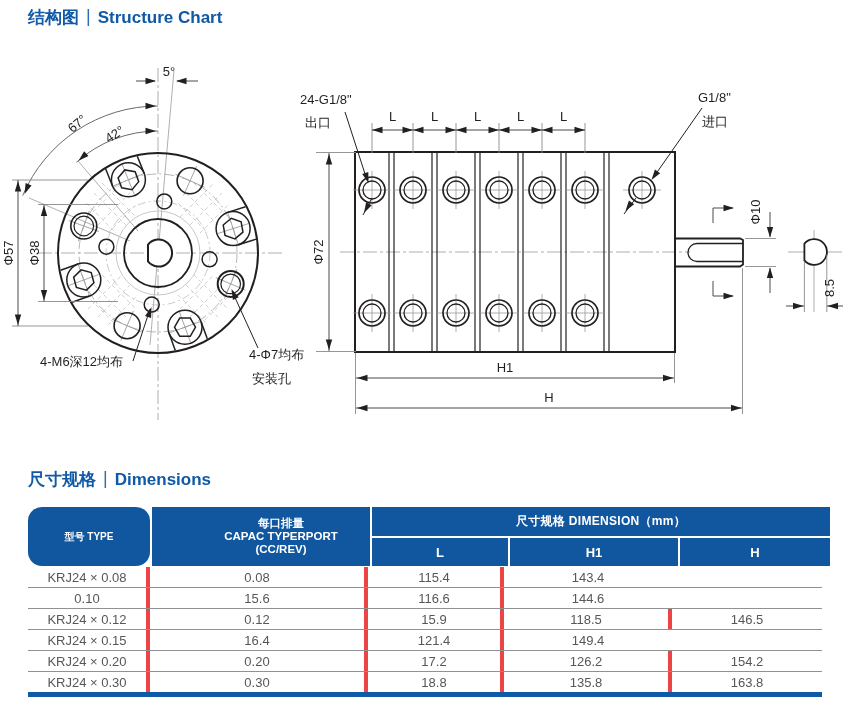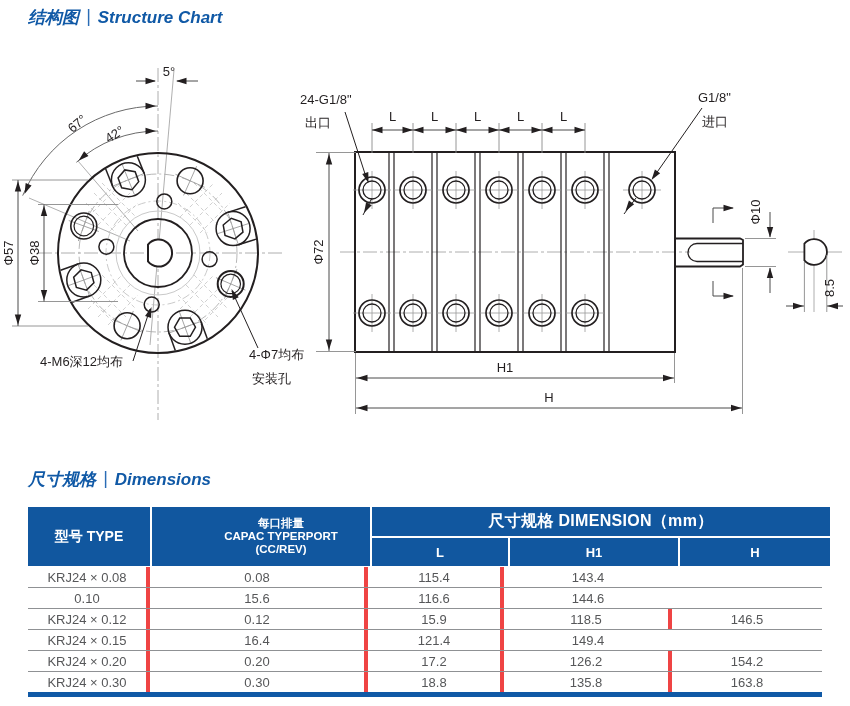--- a/index.html
+++ b/index.html
@@ -1,31 +1,31 @@
 <!DOCTYPE html>
 <html><head>
 <meta charset="utf-8">
 <style>
   html,body{margin:0;padding:0;background:#fff;}
   #page{position:relative;width:850px;height:706px;background:#fff;overflow:hidden;
         font-family:"Liberation Sans",sans-serif;}
   .sec-title{position:absolute;left:28px;display:flex;align-items:baseline;gap:7px;
-             color:#1059a6;font-weight:bold;font-size:17px;font-style:italic;}
+             color:#1059a6;font-weight:bold;font-size:17px;}
   .sec-title .div{font-weight:400;color:#2a6cb5;font-size:18px;position:relative;top:-1px;}
   #title1{top:6px;} #title2{top:468px;text-align:center;}
   svg text{font-family:"Liberation Sans",sans-serif;fill:#231f20;font-size:13px;}
   
   #spec-table{position:absolute;left:28px;top:507px;width:794px;}
   .thead{display:grid;grid-template-columns:122px 218px 136px 168px 150px;
          grid-template-rows:29px 28px;column-gap:2px;row-gap:2px;background:#fff;}
   .hcell{background:#11579f;color:#fff;display:flex;flex-direction:column;
          align-items:center;justify-content:center;font-weight:bold;text-align:center;}
-  .h-type{grid-row:1/3;grid-column:1;font-size:14px;}
+  .h-type{grid-row:1/3;grid-column:1;font-size:10px;border-radius:14px;}
   .h-cap{grid-row:1/3;grid-column:2;font-size:11.5px;line-height:13px;padding-left:40px;}
-  .h-dim{grid-row:1;grid-column:3/6;font-size:16px;letter-spacing:.3px;}
+  .h-dim{grid-row:1;grid-column:3/6;font-size:12px;letter-spacing:.3px;}
   .h-sub{grid-row:2;font-size:13px;}
   .tbody{margin-top:1px;}
   .trow{display:grid;grid-template-columns:122px 218px 136px 168px 150px;height:20px;
         border-bottom:1px solid #8f9194;}
   .trow:last-child{border-bottom:none;}
   .tcell{display:flex;align-items:center;justify-content:center;font-size:13px;
          color:#565759;border-right:4px solid #ef4444;}
   .tcell:last-child{border-right:none;}
   .tbar{height:5px;background:#1059a6;}
 </style>

